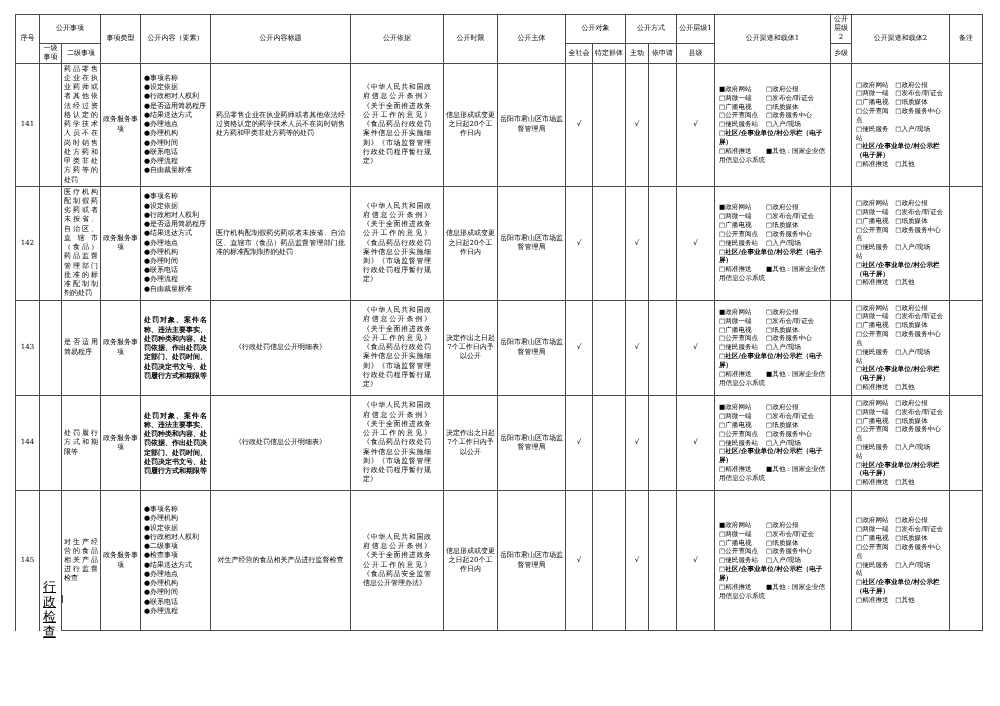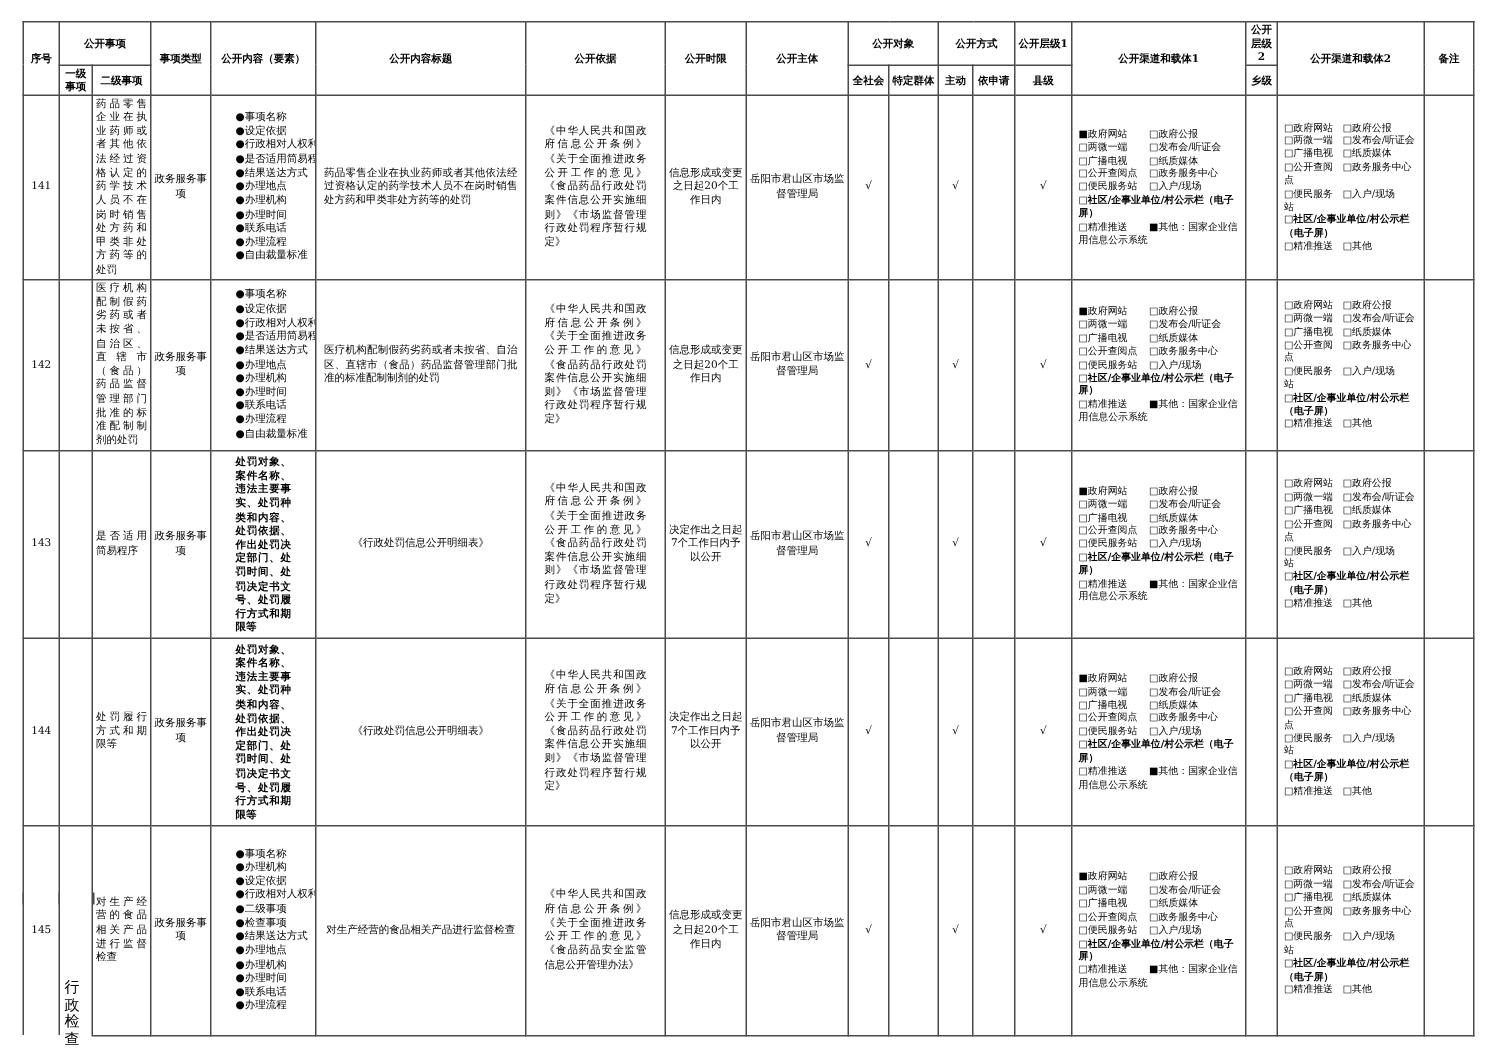--- a/index.html
+++ b/index.html
@@ -11,43 +11,43 @@
   table.disclosure{
     position:absolute;left:15px;top:14px;width:967px;
     border-collapse:collapse;table-layout:fixed;
   }
   th,td{
     border:1px solid #4a4a4a;
     font-size:7px;line-height:1.32;
     vertical-align:middle;text-align:center;
     padding:1px 2px;word-break:break-all;overflow:hidden;
   }
-  th{font-weight:bold;padding:0 1px;}
+  th{font-weight:normal;padding:0 1px;}
   tr.hr1{height:26px;} tr.hr2{height:20px;}
   tr.r0{height:118px;} tr.r1{height:105px;} tr.r2{height:85px;}
   tr.r3{height:87px;}  tr.r4{height:140px;}
   td.cell-level2 div{text-align:justify;text-align-last:left;}
-  td.cell-content{text-align:left;padding:2px 16px;}
+  td.cell-content{text-align:left;padding:2px 3px;}
   td.cell-content .plain{text-align:justify;text-align-last:left;font-weight:bold;}
   .bullet-item{display:block;text-align:left;white-space:nowrap;}
   td.cell-basis{text-align:justify;text-align-last:left;padding:2px 12px;}
   td.cell-title{padding:2px 5px;}
   td.cell-title.tj div{text-align:justify;text-align-last:left;}
   td.cell-title.tl{text-align:center;}
   td.chan{padding:3px 4px;text-align:left;font-size:6.6px;line-height:1.34;}
   .chk{display:inline-block;vertical-align:top;text-align:left;}
   .chk.c-l{width:44%;}
   .chk.c-r{width:55%;}
   .chk.wide{display:inline-block;width:100%;font-weight:bold;}
   .chk.flow{display:inline;width:auto;}
   td.mark{font-size:7px;}
   td.no-bb{border-bottom:none;position:relative;overflow:visible;}
   .bottom-tag{
     position:absolute;left:3px;bottom:-9px;width:15px;
-    line-height:1.15;font-size:10px;text-align:left;display:block;
+    line-height:1.15;font-size:13px;text-align:left;display:block;text-decoration:underline;
   }
   .page-break-ext{
     position:absolute;left:15px;top:595px;width:46px;height:8px;
     border-left:1px solid #4a4a4a;border-right:1px solid #4a4a4a;
   }
   .page-break-ext::after{
     content:"";position:absolute;left:23px;top:0;height:8px;
     border-left:1px solid #4a4a4a;
   }
 </style>

